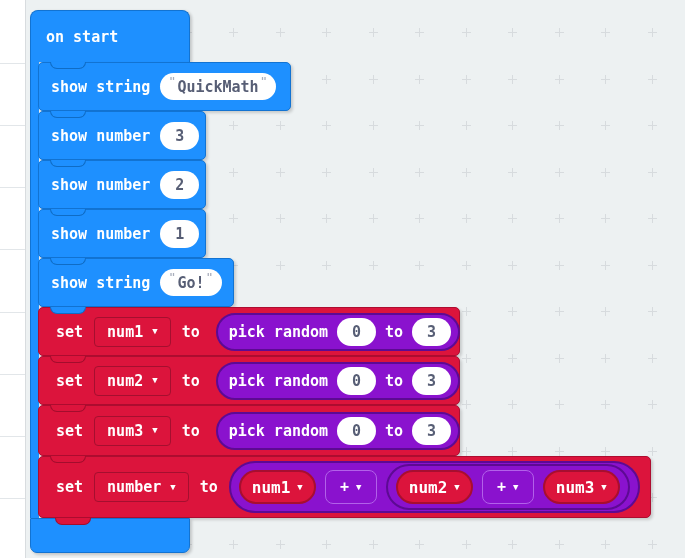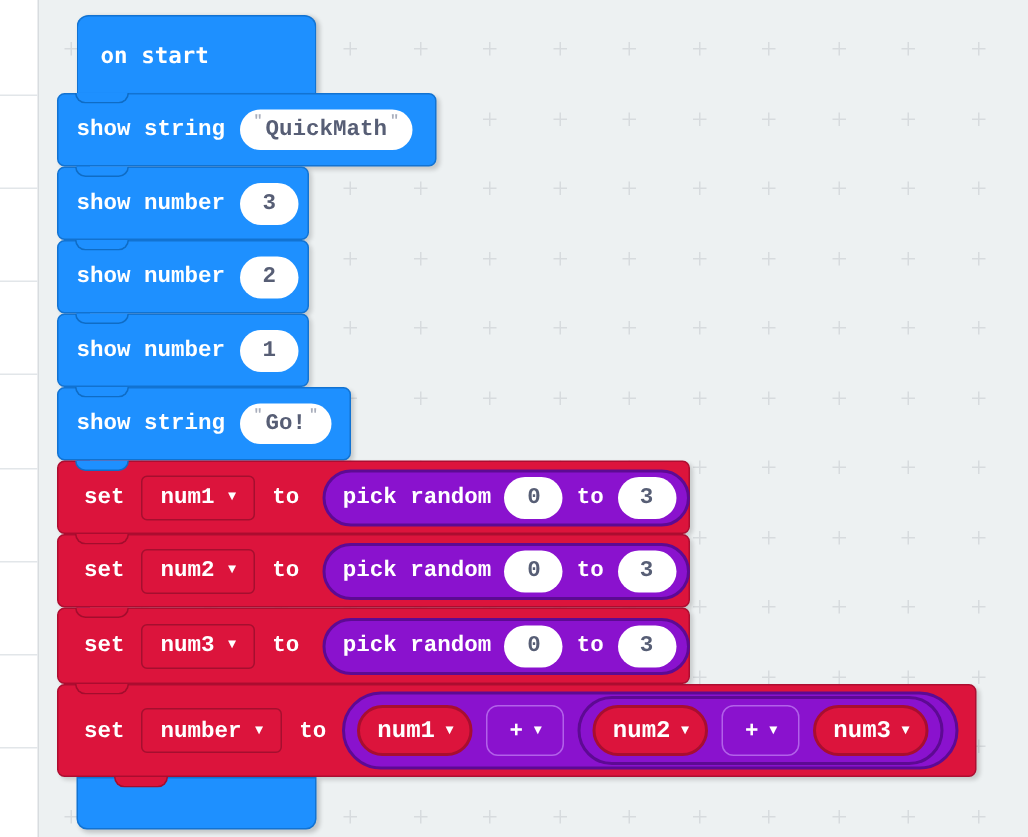--- a/index.html
+++ b/index.html
@@ -15,40 +15,39 @@
     position:absolute; left:0; top:0; width:26px; height:558px;
     background:#ffffff; border-right:1px solid #d8dcdf; z-index:1;
   }
   .strip-line { position:absolute; left:0; width:25px; height:1px; background:#e2e6e9; }
   
   .gcross { position:absolute; width:9px; height:9px; transform:translate(-4px,-4px); z-index:0; }
   .gcross::before { content:""; position:absolute; left:0; top:4px; width:9px; height:1px; background:#d7dbde; }
   .gcross::after  { content:""; position:absolute; left:4px; top:0; width:1px; height:9px; background:#d7dbde; }
 
   
-  .blk { position:absolute; z-index:2;margin-left:21px; }
+  .blk { position:absolute; z-index:2; }
   .hd {
     left:30px; top:10px; width:160px; height:52px;
     background:#1e90ff; border:1px solid #1273d2; border-bottom:none;
     border-radius:8px 8px 0 0;
     display:flex; align-items:center; padding-left:15px;
     box-shadow:2px 1px 3px rgba(0,0,0,.18);
   }
   .spine { left:30px; top:62px; width:9px; height:456px; background:#1e90ff;
     border-left:1px solid #1273d2; }
   .bbar {
     left:30px; top:518px; width:160px; height:35px;
     background:#1e90ff; border:1px solid #1273d2; border-radius:0 0 7px 7px;
     box-shadow:2px 2px 3px rgba(0,0,0,.18);
   }
   .row {
     position:absolute; display:flex; align-items:center; z-index:2;
     border:1px solid; border-radius:5px;
     box-shadow:2px 2px 3px rgba(0,0,0,.16);
-    font-family:Liberation Mono, monospace;
   }
   .row.blue { background:#1e90ff; border-color:#1273d2; padding-left:12px; gap:10px; }
   .row.red  { background:#dc143c; border-color:#ad0d30; padding-left:17px; gap:11px; }
   .lbl { color:#ffffff; font-size:15px; white-space:pre; }
   
   .tab { position:absolute; top:-1px; left:11px; width:36px; height:7px;
     border:1px solid; border-top:none; border-radius:0 0 9px 9px; z-index:3; }
   .tab.tblue { background:#1e90ff; border-color:#0f6cc5; }
   .tab.tred  { background:#dc143c; border-color:#a30d2d; }
   .bbar .tab { left:24px; }

